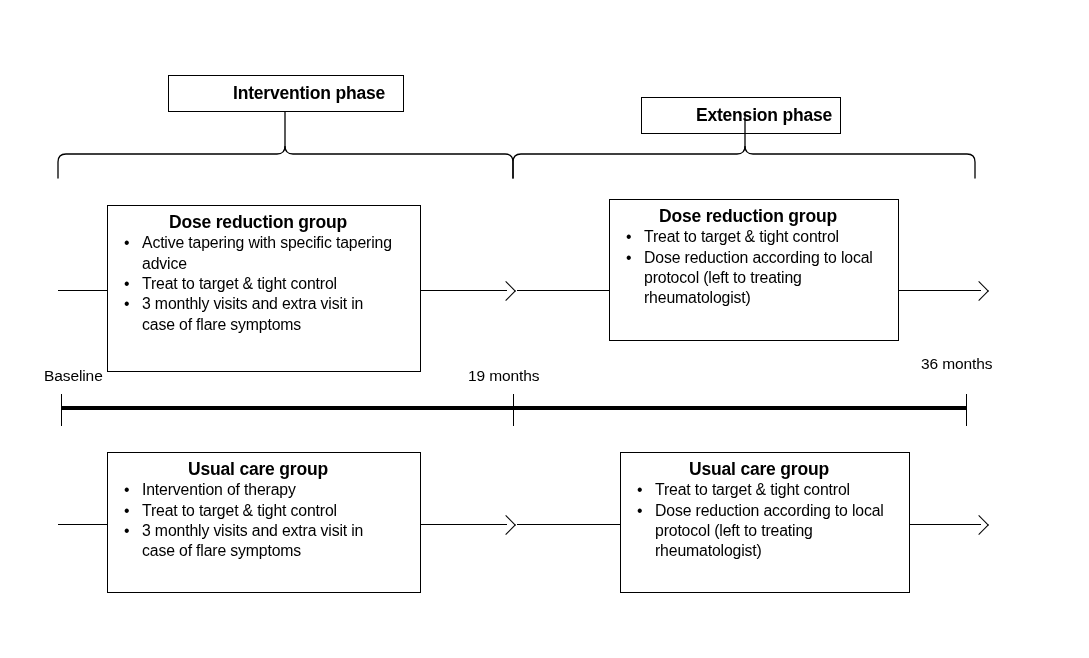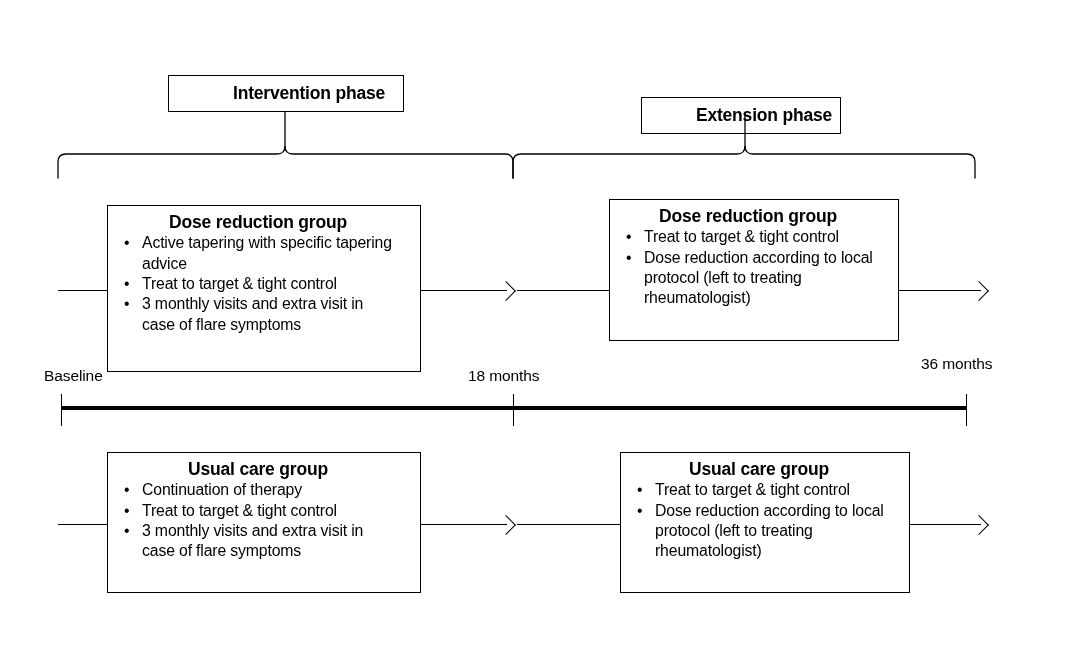--- a/index.html
+++ b/index.html
@@ -184,38 +184,38 @@
         <span class="dot">•</span>
         <span>Dose reduction according to local protocol (left to treating rheumatologist)</span>
       </li>
     </ul>
   </div>
 
   <div class="hline" style="left:899px; top:290px; width:82px;"></div>
   <div class="chev" style="left:972px; top:284px;"></div>
 
   <div class="tl-label" style="left:44px; top:367px;">Baseline</div>
-  <div class="tl-label" style="left:468px; top:367px;">18 months</div>
+  <div class="tl-label" style="left:468px; top:367px;">19 months</div>
   <div class="tl-label" style="left:921px; top:355px;">36 months</div>
 
   <div id="timeline-bar"></div>
   <div class="tl-tick" style="left:61px; top:394px; height:32px;"></div>
   <div class="tl-tick" style="left:513px; top:394px; height:32px;"></div>
   <div class="tl-tick" style="left:966px; top:394px; height:32px;"></div>
 
   <div class="vline" style="left:513px; top:178px; height:0px;"></div>
 
   <div class="hline" style="left:58px; top:524px; width:49px;"></div>
 
   <div class="group-box" id="box-uc-intervention">
     <div class="group-title">Usual care group</div>
     <ul class="bullet-list">
       <li class="bullet-item">
         <span class="dot">•</span>
-        <span>Continuation of therapy</span>
+        <span>Intervention of therapy</span>
       </li>
       <li class="bullet-item">
         <span class="dot">•</span>
         <span>Treat to target &amp; tight control</span>
       </li>
       <li class="bullet-item">
         <span class="dot">•</span>
         <span>3 monthly visits and extra visit in case of flare symptoms</span>
       </li>
     </ul>

